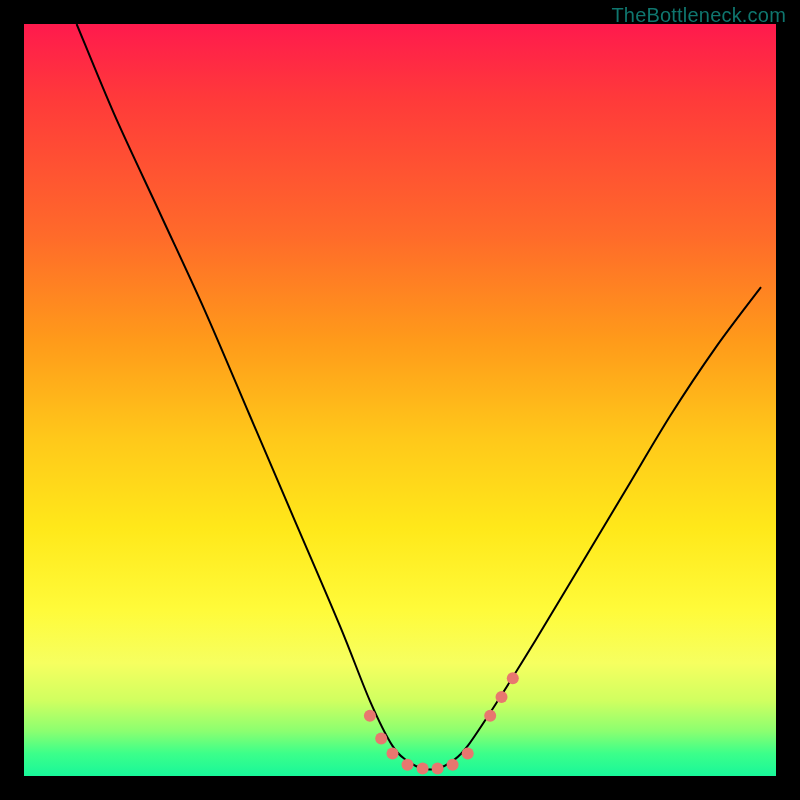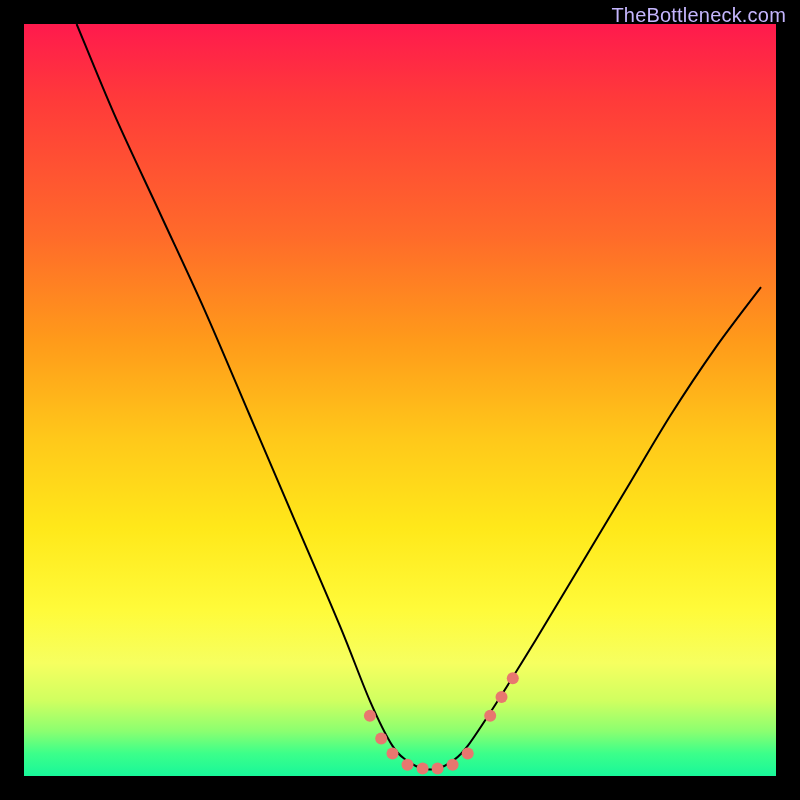--- a/index.html
+++ b/index.html
@@ -14,21 +14,21 @@
   .frame {
     position: relative;
     width: 800px;
     height: 800px;
     background: #000;
   }
   .watermark {
     position: absolute;
     top: 4px;
     right: 14px;
-    color: #c4b5fd;
+    color: #0f766e;
     font-size: 20px;
     font-weight: 500;
     z-index: 10;
     letter-spacing: 0.2px;
   }
   .plot-area {
     position: absolute;
     left: 24px;
     top: 24px;
     width: 752px;

